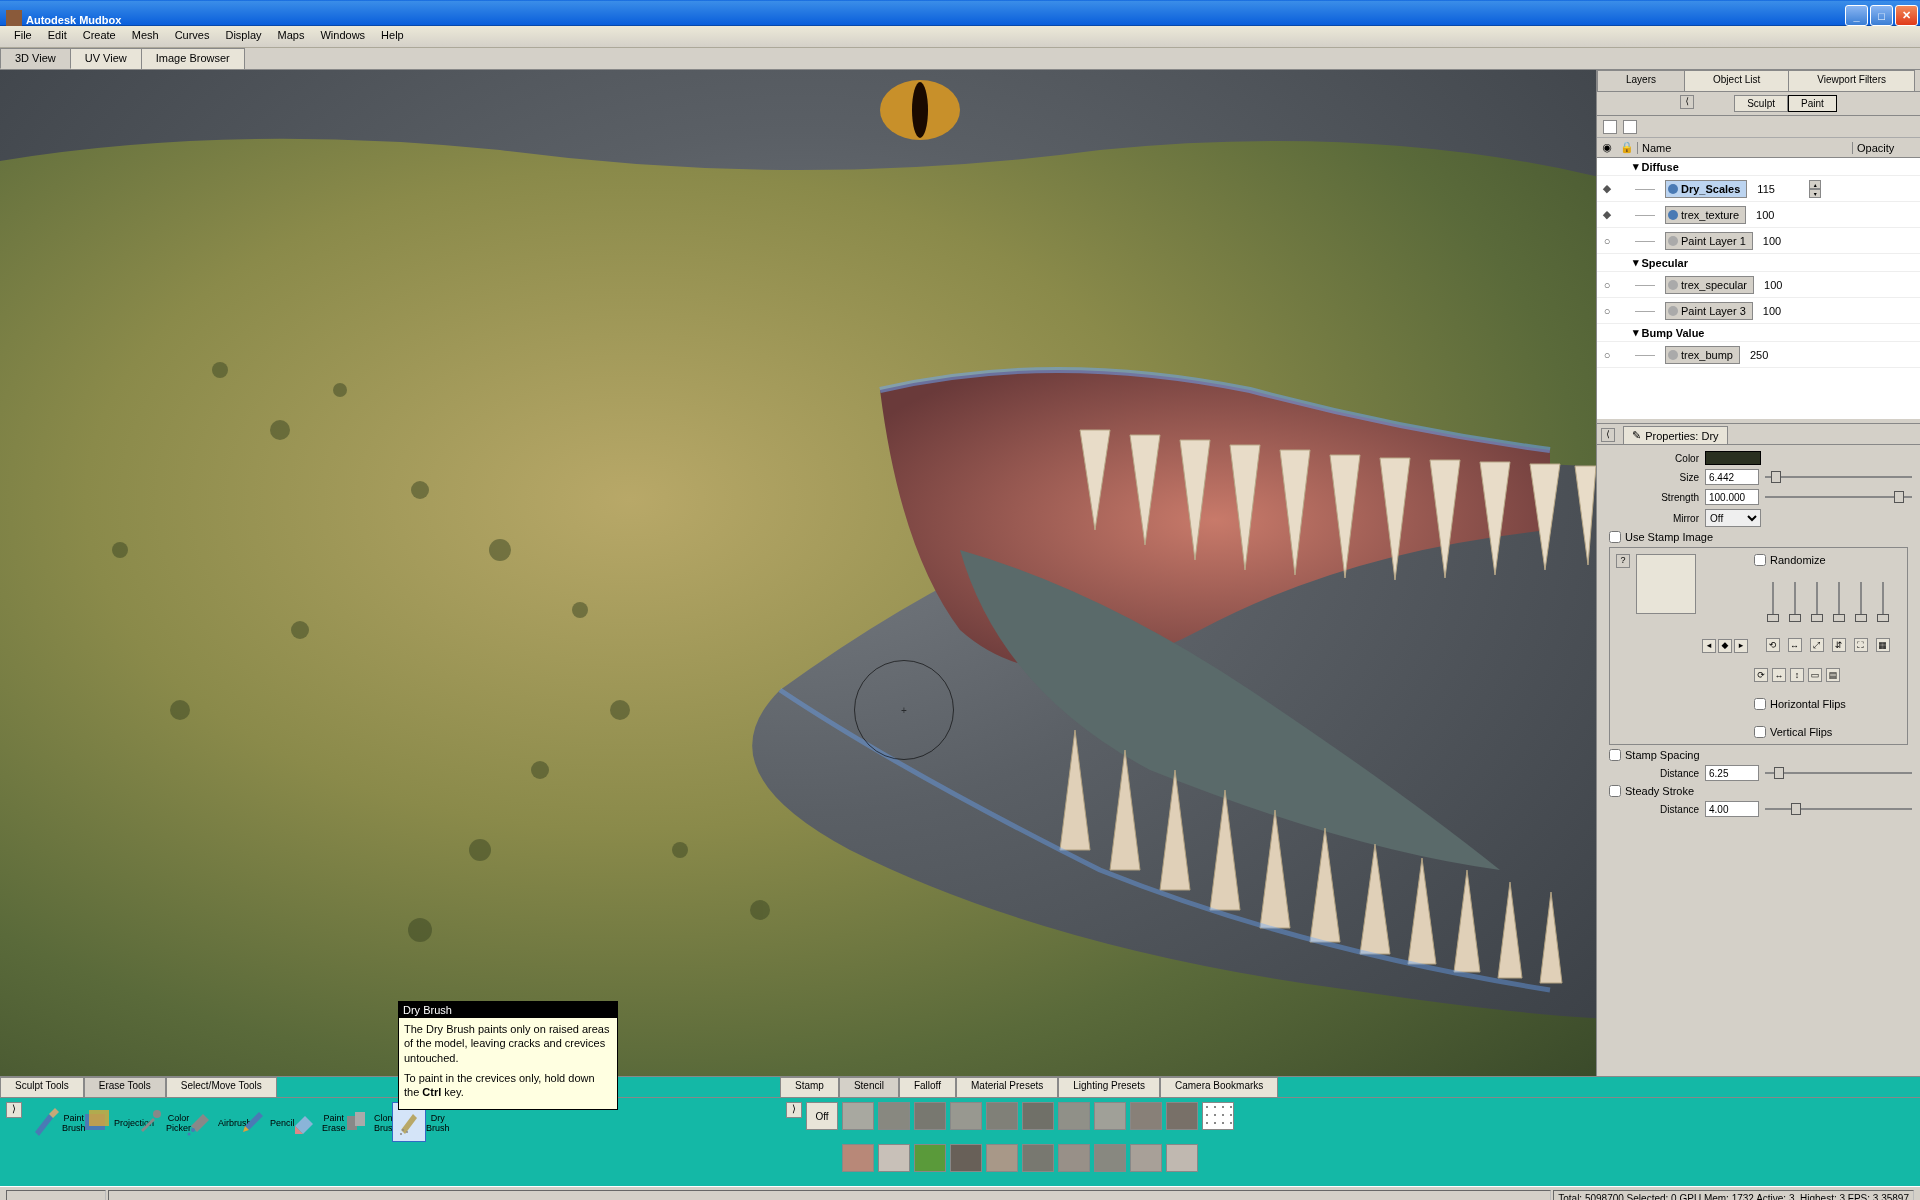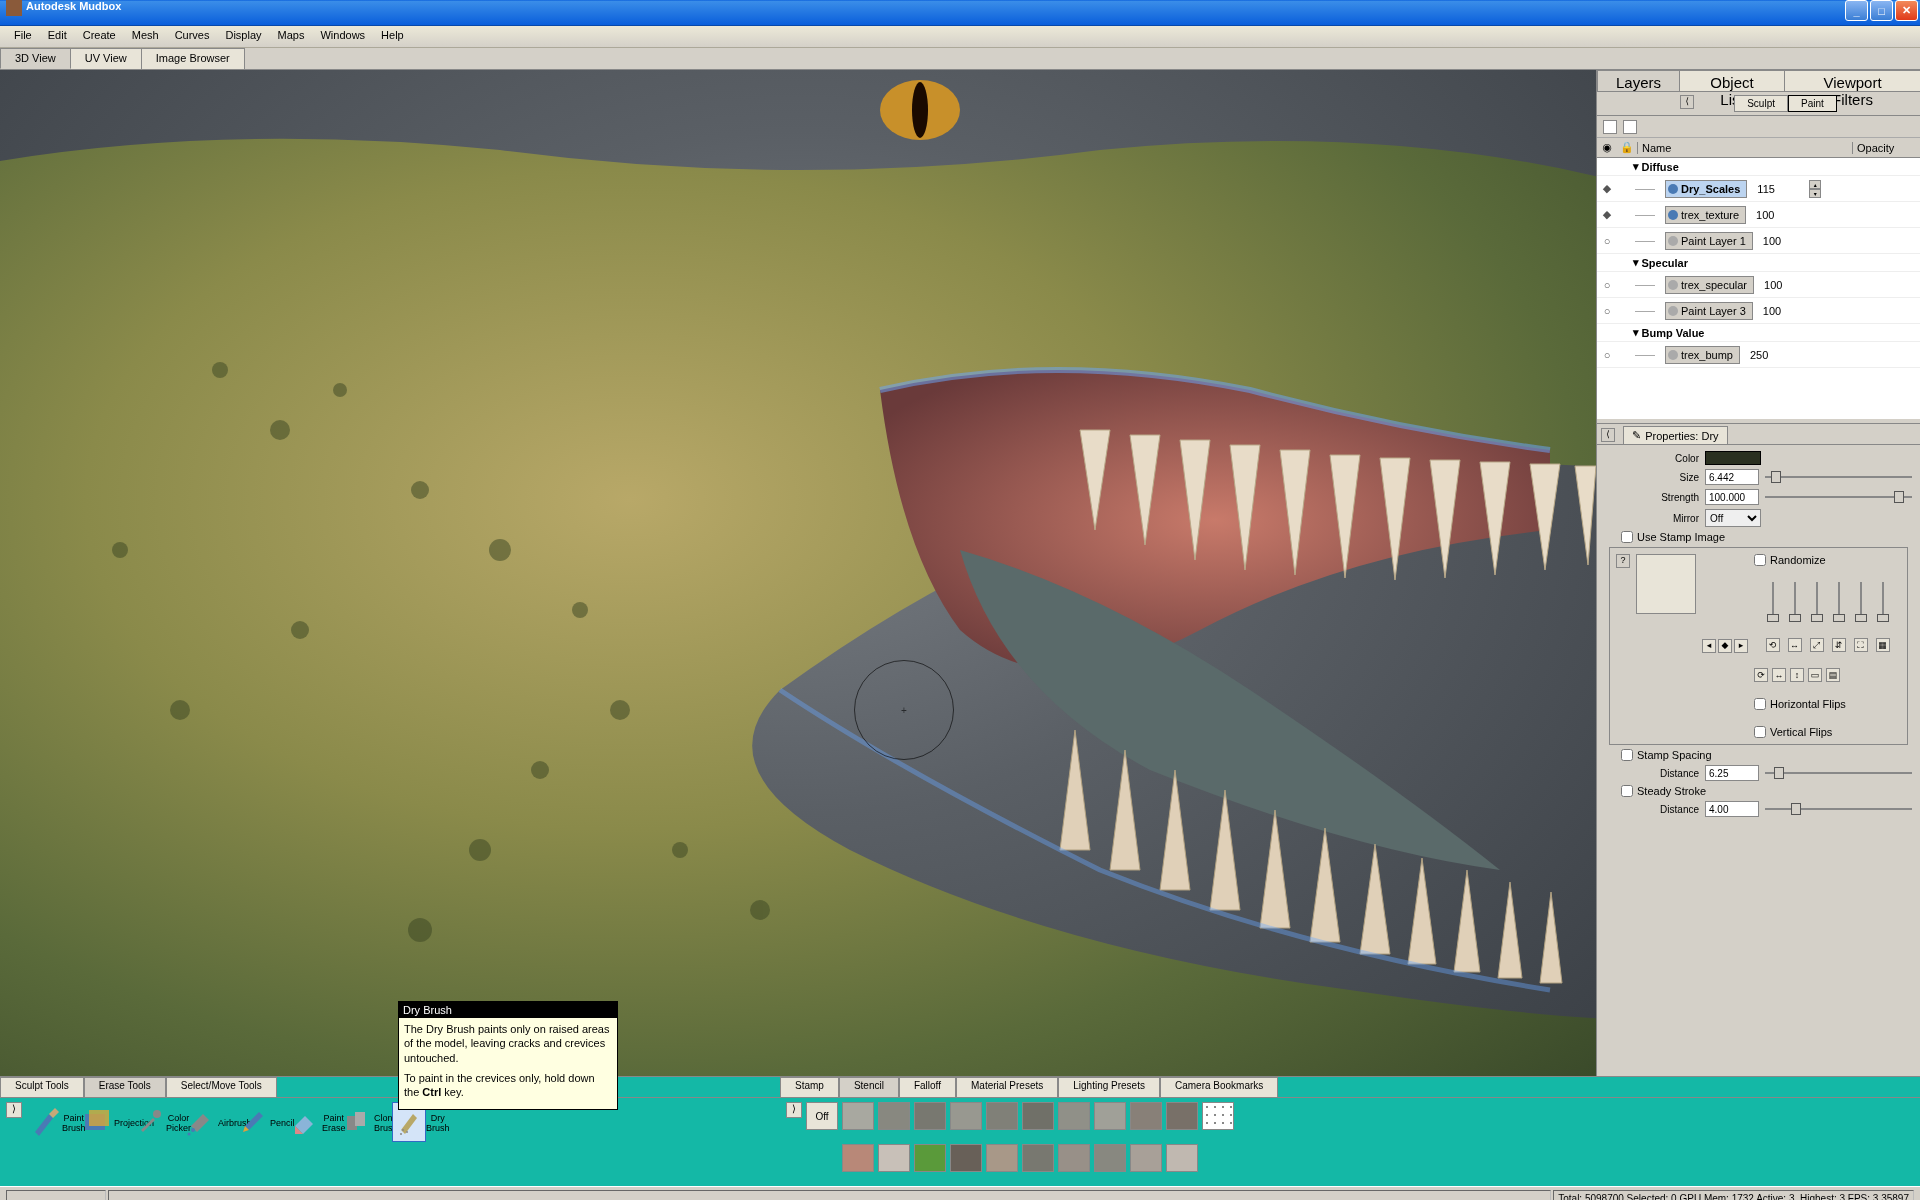--- a/index.html
+++ b/index.html
@@ -1,19 +1,19 @@
 <!DOCTYPE html>
 <html><head>
 <meta charset="utf-8">
 <style>
 * { margin: 0; padding: 0; box-sizing: border-box; font-family: Tahoma, Arial, sans-serif; font-size: 11px; }
 body { background: #d4d0c8; overflow: hidden; width: 1920px; height: 1200px; position: relative; }
 
 
-.titlebar { background: linear-gradient(to bottom, #0a5fdb, #3a8de8 5%, #0a5fdb 95%, #053a8a); height: 26px; display: flex; align-items: flex-start; padding: 0 2px 0 6px; color: #fff; }
+.titlebar { background: linear-gradient(to bottom, #0a5fdb, #3a8de8 5%, #0a5fdb 95%, #053a8a); height: 26px; display: flex; align-items: flex-end; padding: 12px 2px 0 6px; color: #fff; }
 .titlebar .icon { width: 16px; height: 16px; background: #8a5a3a; margin-right: 4px; }
 .titlebar .title { flex: 1; font-weight: bold; }
 .titlebar .win-btn { width: 23px; height: 21px; margin-left: 2px; background: linear-gradient(to bottom, #8ab6f2, #3a7ed5); border: 1px solid #fff; border-radius: 3px; display: flex; align-items: center; justify-content: center; color: #fff; font-weight: bold; }
 .titlebar .win-btn.close { background: linear-gradient(to bottom, #f28a5a, #e03a1a); }
 
 
 .menubar { background: linear-gradient(to bottom, #ece9d8, #d4d0c8); height: 22px; display: flex; padding: 0 6px; border-bottom: 1px solid #aca899; }
 .menubar .menu-item { padding: 3px 8px; }
 
 
@@ -33,21 +33,21 @@
 
 .tooltip { position: absolute; left: 398px; top: 1001px; width: 220px; background: #ffffe1; border: 1px solid #000; padding: 0; z-index: 100; font-size: 10px; }
 .tooltip .tt-title { background: #000; color: #fff; padding: 2px 4px; font-weight: normal; }
 .tooltip .tt-body { padding: 4px 5px; }
 .tooltip .tt-body p { margin-bottom: 6px; line-height: 1.3; }
 .tooltip .tt-body strong { font-weight: bold; }
 
 
 .right-panel { width: 324px; height: 1006px; background: #d4d0c8; display: flex; flex-direction: column; border-left: 1px solid #888; }
 .panel-tabs { display: flex; border-bottom: 1px solid #888; height: 22px; }
-.panel-tabs .tab { padding: 3px 18px; border: 1px solid #888; border-bottom: none; margin-right: -1px; background: #e8e4d8; font-size: 15px; text-align: center; }
+.panel-tabs .tab { padding: 3px 28px; border: 1px solid #888; border-bottom: none; margin-right: -1px; background: #e8e4d8; font-size: 10px; text-align: center; }
 .panel-tabs .tab.active { background: #d4d0c8; }
 .sculpt-paint-row { display: flex; justify-content: center; gap: 0; padding: 3px 0; border-bottom: 1px solid #888; }
 .sculpt-paint-row .btn { padding: 2px 12px; border: 1px solid #888; background: #e8e4d8; font-size: 10px; }
 .sculpt-paint-row .btn.active { border: 1px solid #000; }
 
 .layer-toolbar { display: flex; gap: 6px; padding: 3px 6px; border-bottom: 1px solid #aaa; height: 22px; align-items: center; }
 .layer-toolbar .tb-btn { width: 14px; height: 14px; border: 1px solid #888; background: #fff; }
 
 .layer-header { display: flex; background: #d4d0c8; border-bottom: 1px solid #888; height: 20px; align-items: center; }
 .layer-header .col-eye { width: 20px; text-align: center; }
@@ -77,21 +77,21 @@
 .props-tab { border: 1px solid #888; border-bottom: none; padding: 2px 8px; display: inline-flex; align-items: center; gap: 4px; background: #e8e4d8; margin-left: 4px; font-size: 10px; }
 .props-body { border-top: 1px solid #888; padding: 6px 8px; }
 .prop-row { display: flex; align-items: center; margin-bottom: 4px; gap: 6px; }
 .prop-row .lbl { width: 94px; text-align: right; font-size: 10px; }
 .prop-row .swatch { width: 56px; height: 14px; border: 1px solid #000; background: #2a3020; }
 .prop-row input[type=text] { width: 54px; height: 16px; border: 1px solid #888; padding: 0 3px; font-size: 10px; }
 .prop-row .slider { flex: 1; height: 14px; position: relative; }
 .prop-row .slider .track { position: absolute; left: 0; right: 0; top: 6px; height: 2px; background: #888; }
 .prop-row .slider .thumb { position: absolute; top: 1px; width: 10px; height: 12px; background: #d4d0c8; border: 1px solid #555; }
 .prop-row select { width: 56px; height: 18px; border: 1px solid #888; font-size: 10px; }
-.prop-check { display: flex; align-items: center; gap: 4px; margin: 4px 0 4px 16px; font-size: 10px; }
+.prop-check { display: flex; align-items: center; gap: 4px; margin: 4px 0 4px 4px; font-size: 10px; }
 .prop-check input { width: 12px; height: 12px; }
 
 .stamp-group { border: 1px solid #888; padding: 6px; margin: 4px; display: flex; gap: 6px; }
 .stamp-preview { width: 60px; height: 60px; border: 1px solid #888; background: #e8e4d8; }
 .stamp-nav-col { display: flex; flex-direction: column; justify-content: center; gap: 4px; }
 .stamp-nav { display: flex; gap: 2px; }
 .stamp-nav .nb { width: 14px; height: 14px; border: 1px solid #888; background: #e8e4d8; font-size: 9px; text-align: center; }
 .stamp-sliders { flex: 1; display: flex; gap: 16px; flex-direction: column; }
 .vslider-row { display: flex; gap: 8px; justify-content: center; }
 .vslider { width: 14px; height: 40px; position: relative; }

